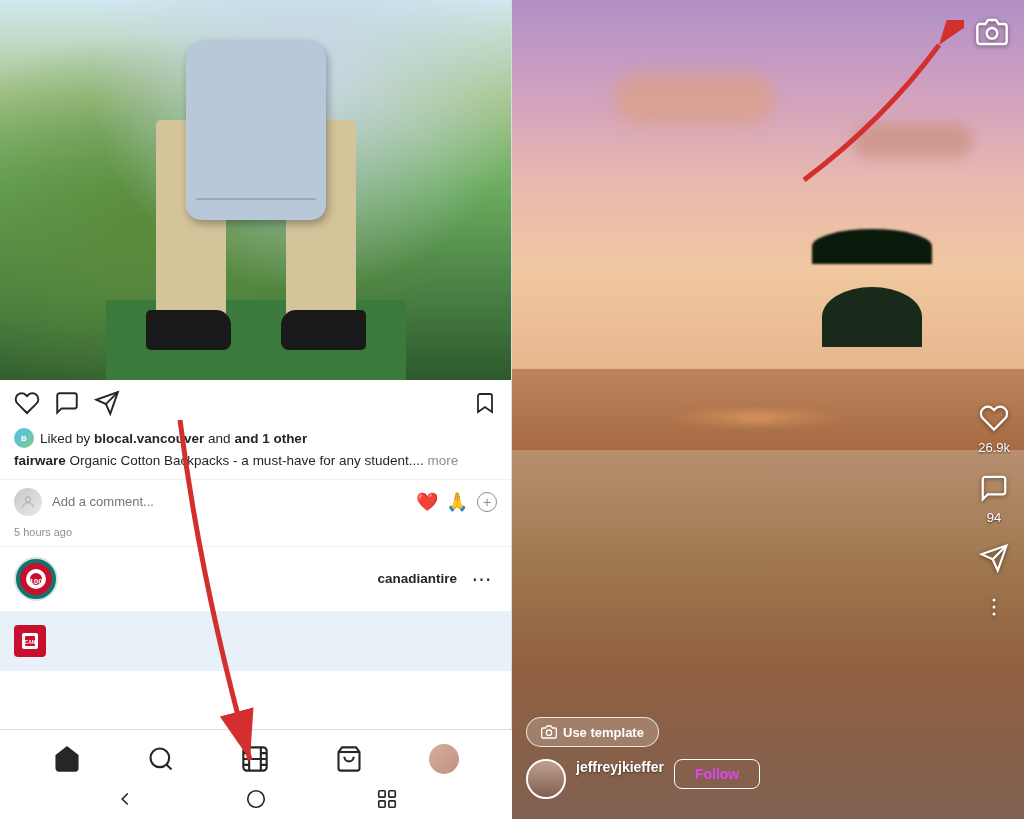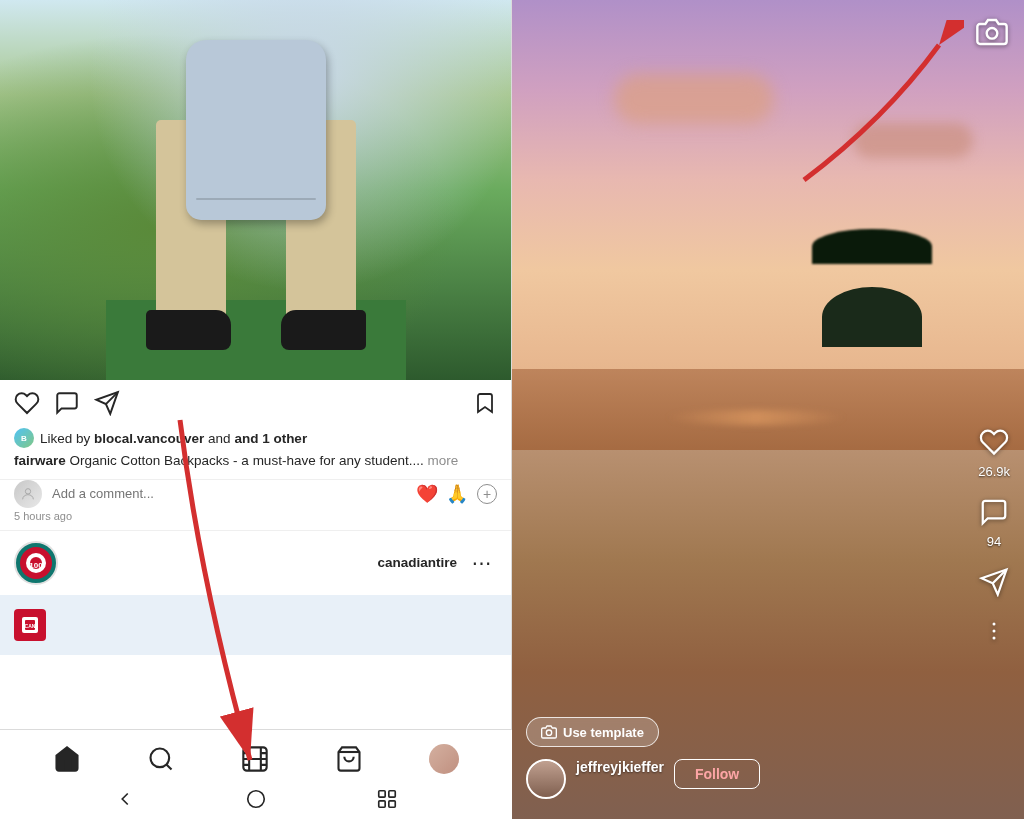--- a/index.html
+++ b/index.html
@@ -182,21 +182,21 @@
       margin-bottom: 4px;
       line-height: 1.4;
     }
     .post-caption strong { font-weight: 700; }
     .more-link { color: #8e8e8e; cursor: pointer; }
 
     
     .comment-row {
       display: flex;
       align-items: center;
-      padding: 0 14px;
+      padding: 8px 14px;
       gap: 10px;
       border-top: 1px solid #efefef;
     }
     .comment-avatar {
       width: 28px;
       height: 28px;
       border-radius: 50%;
       background: linear-gradient(135deg, #c8c8c8, #e8e8e8);
       flex-shrink: 0;
       display: flex;
@@ -496,21 +496,21 @@
       right: 60px;
       width: 200px;
       height: 180px;
       pointer-events: none;
     }
 
     
     .reel-actions {
       position: absolute;
       right: 14px;
-      bottom: 172px;
+      bottom: 196px;
       display: flex;
       flex-direction: column;
       gap: 18px;
       align-items: center;
       z-index: 10;
     }
     .reel-action-item {
       display: flex;
       flex-direction: column;
       align-items: center;
@@ -603,21 +603,21 @@
       font-size: 14px;
       font-weight: 600;
       color: #fff;
       text-shadow: 0 1px 2px rgba(0,0,0,0.5);
     }
     .follow-btn {
       background: transparent;
       border: 1.5px solid #fff;
       border-radius: 8px;
       padding: 6px 20px;
-      color: #fca5a5;
+      color: #d946ef;
       font-size: 14px;
       font-weight: 600;
       cursor: pointer;
     }
 
     
     .left-red-arrow {
       position: absolute;
       top: 380px;
       left: 0;

